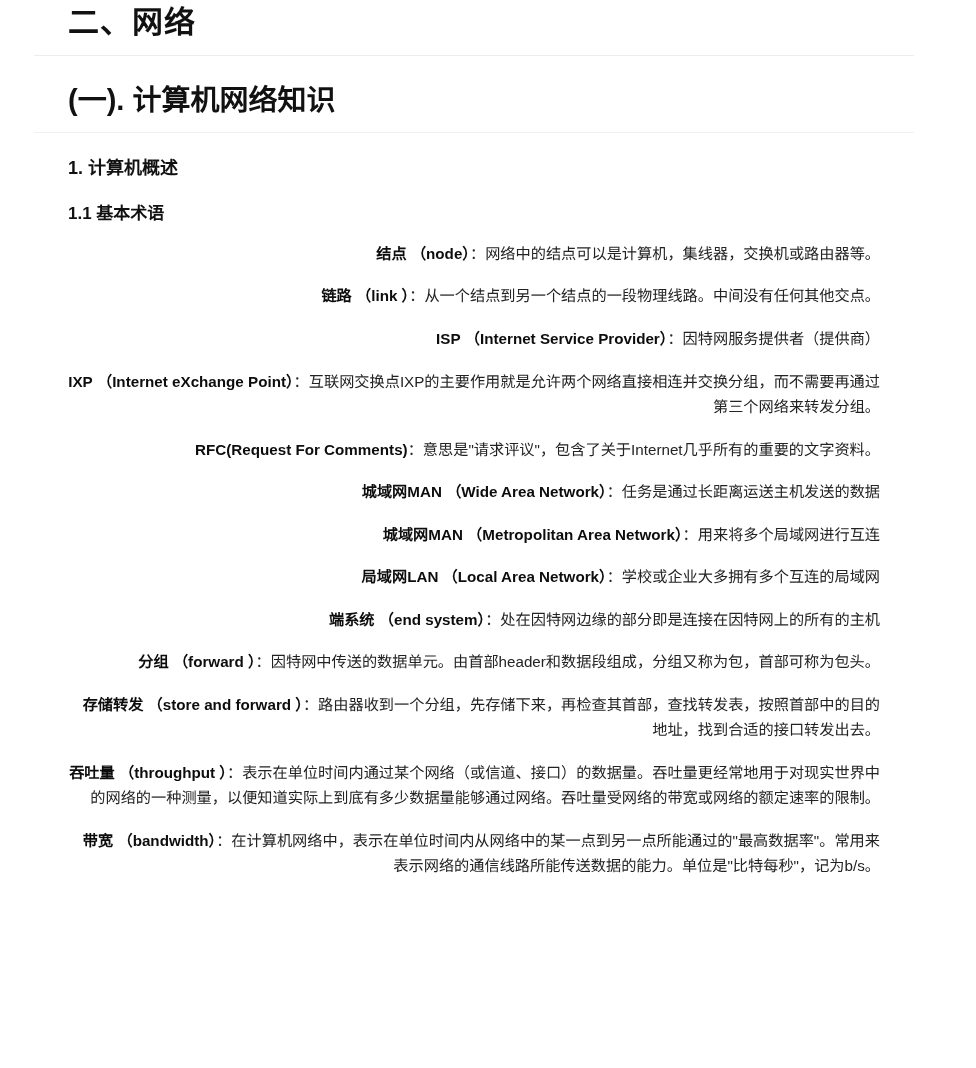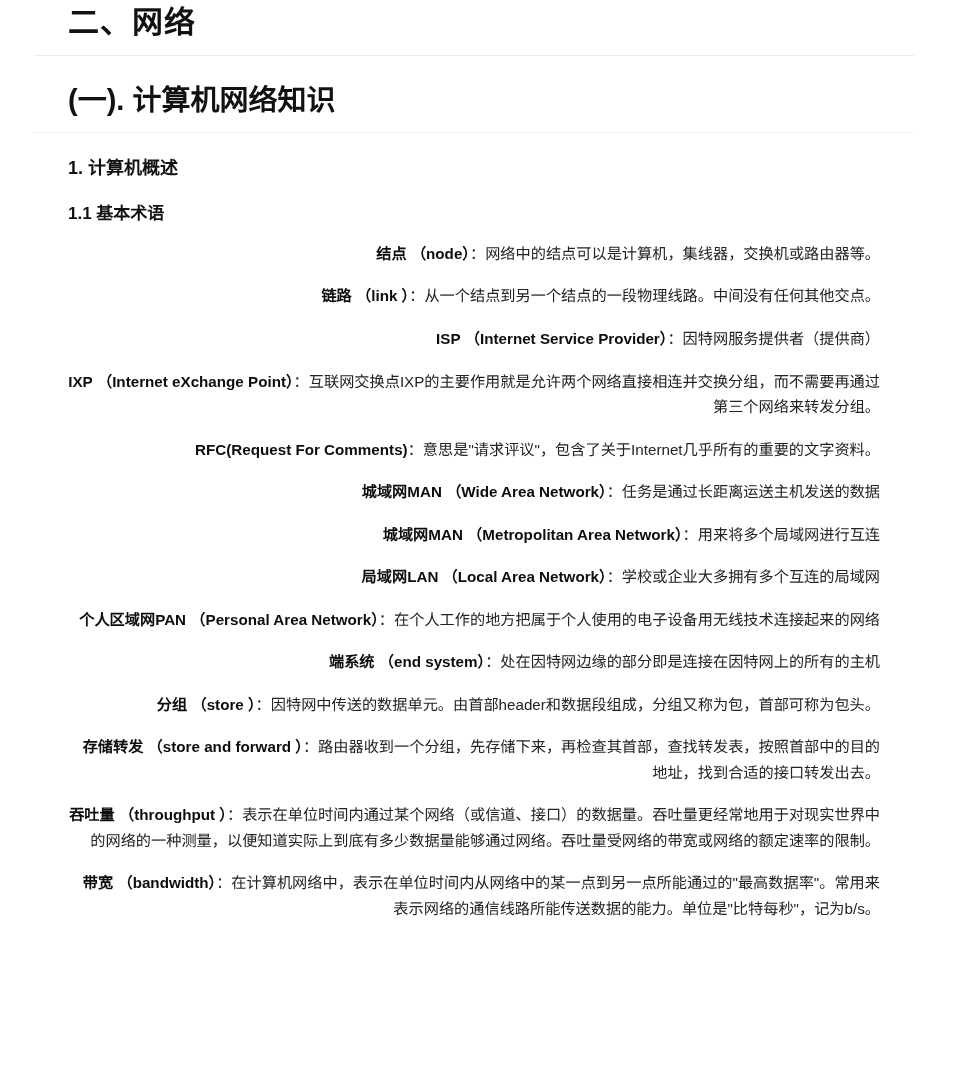--- a/index.html
+++ b/index.html
@@ -110,21 +110,20 @@
 
   <div id="terms-container">
       <p class="term"><b>结点</b> <span class="en">（node）</span><span class="sep">：</span><span class="desc">网络中的结点可以是计算机，集线器，交换机或路由器等。</span></p>
       <p class="term"><b>链路</b> <span class="en">（link ）</span><span class="sep">：</span><span class="desc">从一个结点到另一个结点的一段物理线路。中间没有任何其他交点。</span></p>
       <p class="term"><b>ISP</b> <span class="en">（Internet Service Provider）</span><span class="sep">：</span><span class="desc">因特网服务提供者（提供商）</span></p>
       <p class="term"><b>IXP</b> <span class="en">（Internet eXchange Point）</span><span class="sep">：</span><span class="desc">互联网交换点IXP的主要作用就是允许两个网络直接相连并交换分组，而不需要再通过第三个网络来转发分组。</span></p>
       <p class="term"><b>RFC(Request For Comments)</b><span class="sep">：</span><span class="desc">意思是"请求评议"，包含了关于Internet几乎所有的重要的文字资料。</span></p>
       <p class="term"><b>城域网MAN</b> <span class="en">（Wide Area Network）</span><span class="sep">：</span><span class="desc">任务是通过长距离运送主机发送的数据</span></p>
       <p class="term"><b>城域网MAN</b> <span class="en">（Metropolitan Area Network）</span><span class="sep">：</span><span class="desc">用来将多个局域网进行互连</span></p>
       <p class="term"><b>局域网LAN</b> <span class="en">（Local Area Network）</span><span class="sep">：</span><span class="desc">学校或企业大多拥有多个互连的局域网</span></p>
-      <p class="term"><b>个人区域网PAN</b> <span class="en">（Personal Area Network）</span><span class="sep">：</span><span class="desc">在个人工作的地方把属于个人使用的电子设备用无线技术连接起来的网络</span></p>
       <p class="term"><b>端系统</b> <span class="en">（end system）</span><span class="sep">：</span><span class="desc">处在因特网边缘的部分即是连接在因特网上的所有的主机</span></p>
-      <p class="term"><b>分组</b> <span class="en">（store ）</span><span class="sep">：</span><span class="desc">因特网中传送的数据单元。由首部header和数据段组成，分组又称为包，首部可称为包头。</span></p>
+      <p class="term"><b>分组</b> <span class="en">（forward ）</span><span class="sep">：</span><span class="desc">因特网中传送的数据单元。由首部header和数据段组成，分组又称为包，首部可称为包头。</span></p>
       <p class="term"><b>存储转发</b> <span class="en">（store and forward ）</span><span class="sep">：</span><span class="desc">路由器收到一个分组，先存储下来，再检查其首部，查找转发表，按照首部中的目的地址，找到合适的接口转发出去。</span></p>
       <p class="term"><b>吞吐量</b> <span class="en">（throughput ）</span><span class="sep">：</span><span class="desc">表示在单位时间内通过某个网络（或信道、接口）的数据量。吞吐量更经常地用于对现实世界中的网络的一种测量，以便知道实际上到底有多少数据量能够通过网络。吞吐量受网络的带宽或网络的额定速率的限制。</span></p>
       <p class="term"><b>带宽</b> <span class="en">（bandwidth）</span><span class="sep">：</span><span class="desc">在计算机网络中，表示在单位时间内从网络中的某一点到另一点所能通过的"最高数据率"。常用来表示网络的通信线路所能传送数据的能力。单位是"比特每秒"，记为b/s。</span></p>
     </div>
 
 </div>
 
 </body></html>

